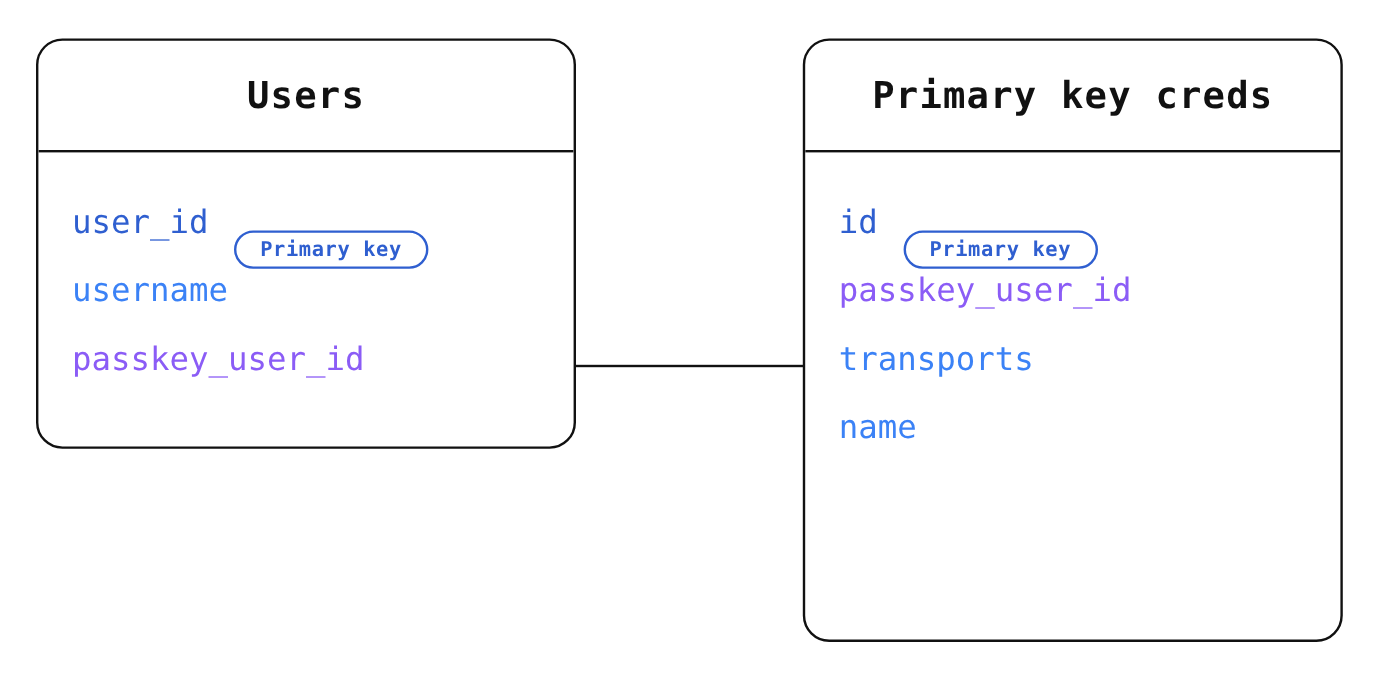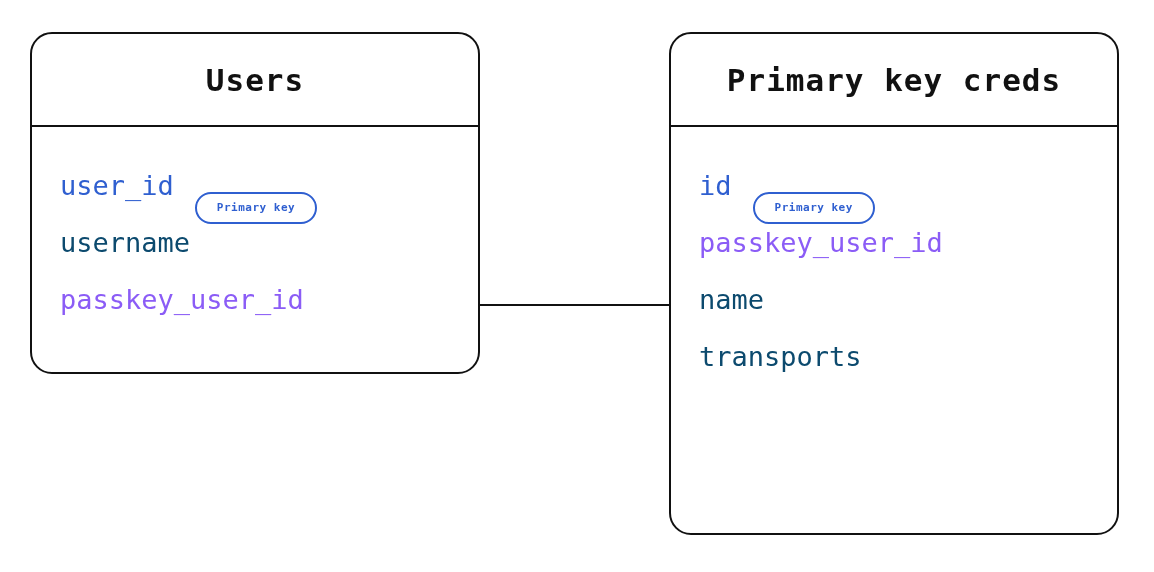--- a/index.html
+++ b/index.html
@@ -55,41 +55,41 @@
     height: 57px;
     display: flex;
     align-items: center;
     padding-left: 28px;
     box-sizing: border-box;
   }
 
   .field-name {
     font-family: "DejaVu Sans Mono", "Liberation Mono", monospace;
     font-size: 27px;
-    color: #0c4a6e;
+    color: #3b82f6;
     white-space: nowrap;
     line-height: 1;
   }
   .field-name.key   { color: #2f5fd0; }
   .field-name.fk    { color: #8b5cf6; }
 
   .pk-badge {
     margin-left: 21px;
     box-sizing: border-box;
     display: inline-flex;
     align-items: center;
     justify-content: center;
     height: 32px;
     padding: 0 20px;
     border: 2px solid #2f5fd0;
     border-radius: 999px;
     color: #2f5fd0;
     font-family: "DejaVu Sans Mono", "Liberation Mono", monospace;
     font-weight: bold;
-    font-size: 11px;
+    font-size: 17px;
     letter-spacing: 0.5px;
     white-space: nowrap;
     background: #ffffff;
     margin-top: 44px;
   }
 
   .relation-line {
     position: absolute;
     background: #111111;
     height: 2px;
@@ -124,23 +124,23 @@
     </div>
     <div class="er-fields">
       <div class="er-row">
         <span class="field-name key">id</span>
         <span class="pk-badge">Primary key</span>
       </div>
       <div class="er-row">
         <span class="field-name fk">passkey_user_id</span>
       </div>
       <div class="er-row">
-        <span class="field-name">name</span>
+        <span class="field-name">transports</span>
       </div>
       <div class="er-row">
-        <span class="field-name">transports</span>
+        <span class="field-name">name</span>
       </div>
     </div>
   </div>
 
   <div class="relation-line" id="relation-0" style="left: 479px; top: 304px; width: 191px;"></div>
 
 </div>
 
 </body></html>

